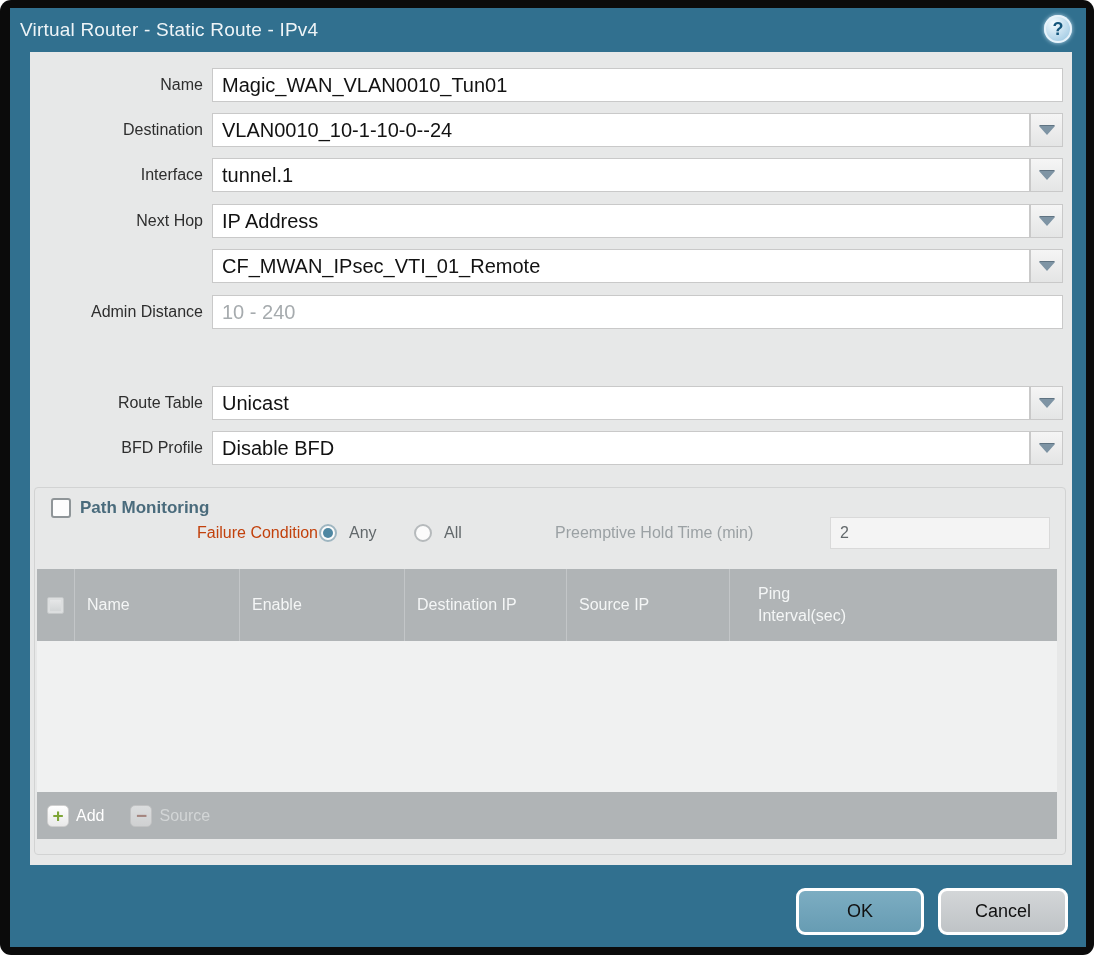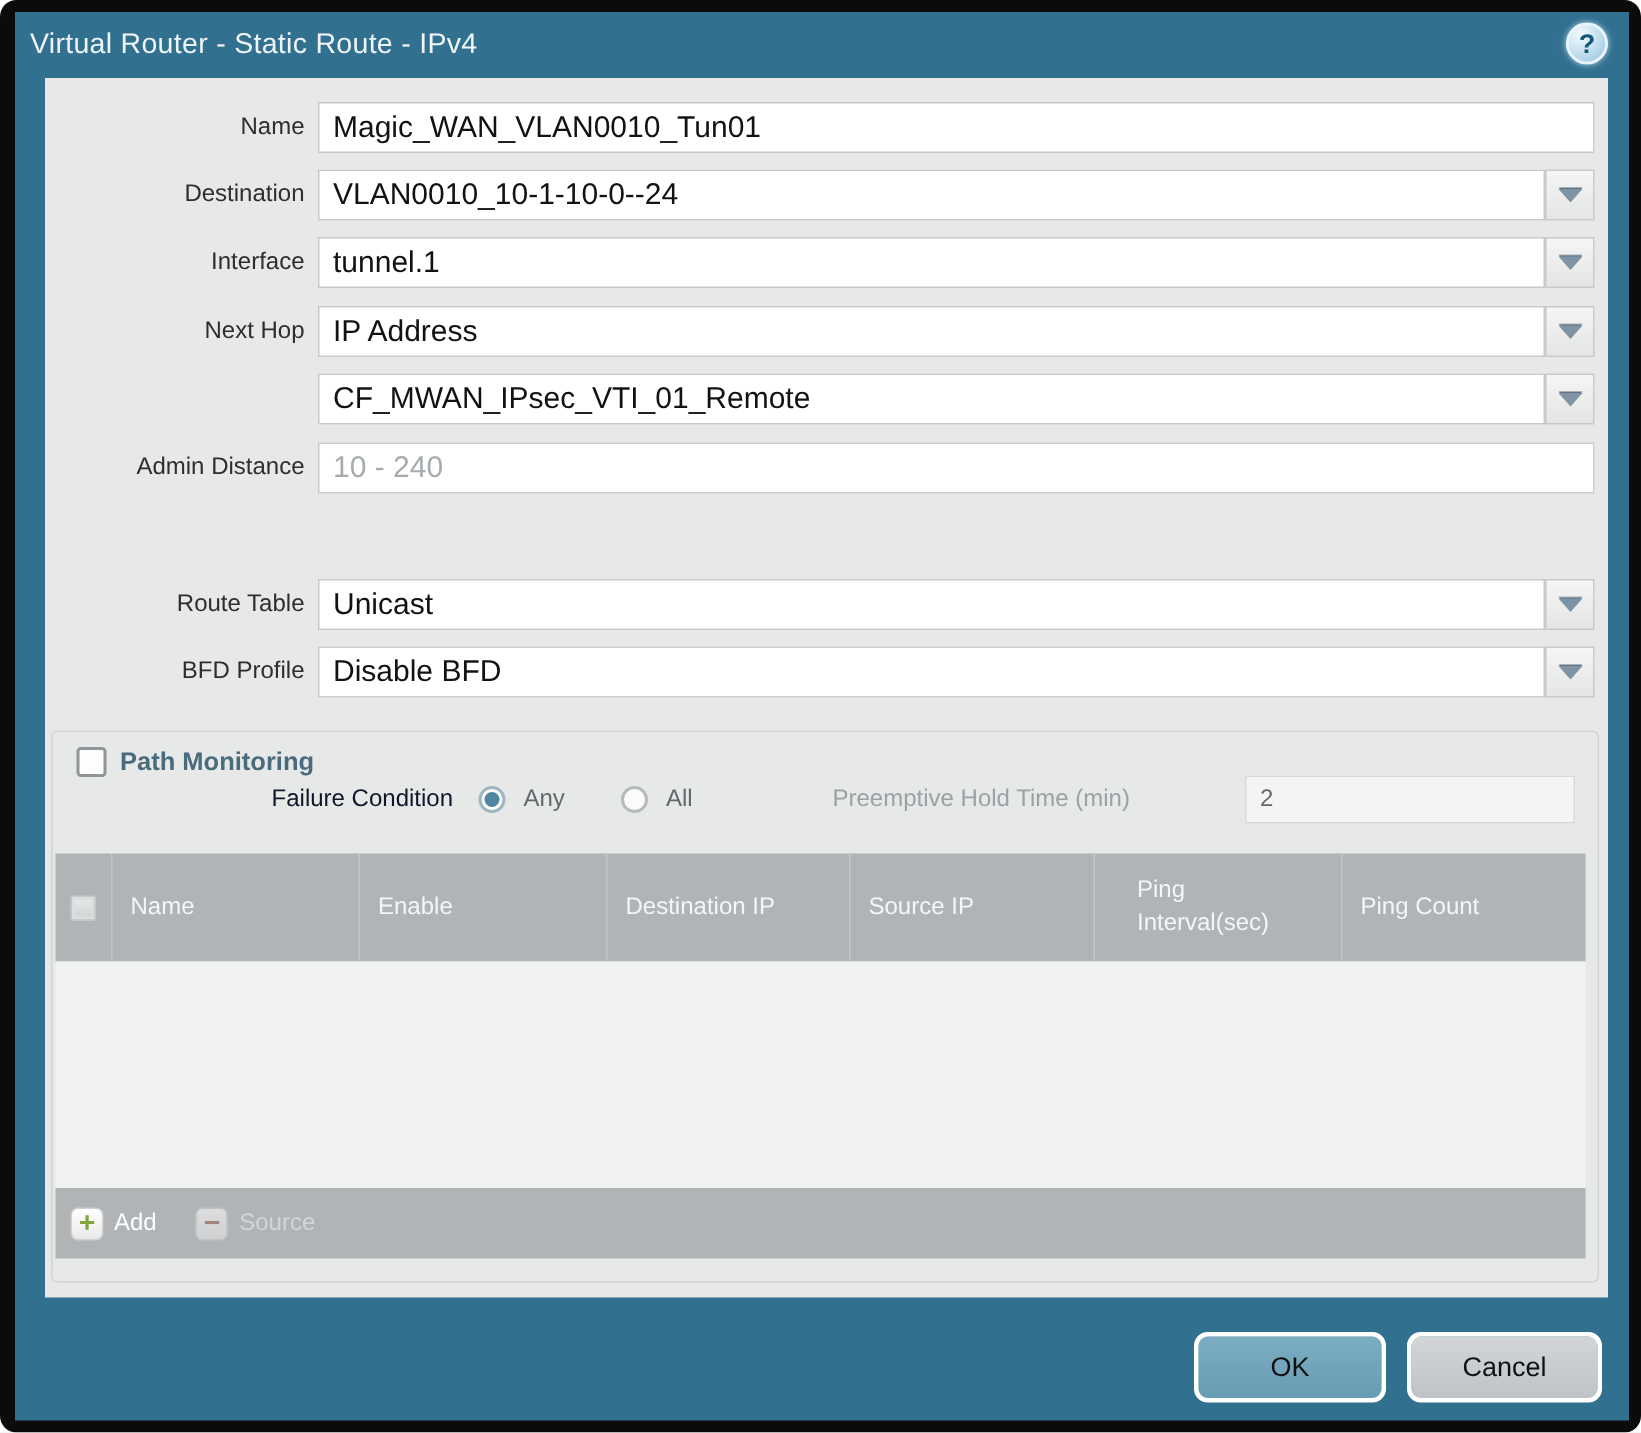--- a/index.html
+++ b/index.html
@@ -37,22 +37,22 @@
 
   .fieldset { position: absolute; left: 4px; top: 435px; width: 1032px; height: 368px;
               border: 1px solid #d2d3d3; border-radius: 4px; }
   .legend { position: absolute; left: 8px; top: -14px; background: #e7e8e8; padding: 0 8px;
             display: flex; align-items: center; gap: 9px; height: 28px; margin-top: 20px; }
   .checkbox { width: 20px; height: 20px; background: #fdfdfd; border: 2px solid #8f9598;
               border-radius: 3px; cursor: pointer; }
   .pm-title { font-size: 17px; font-weight: bold; color: #4a6b7c; white-space: nowrap; }
 
   .fc-row { position: absolute; left: 0; top: 28px; width: 100%; height: 34px; }
-  .fc-label { position: absolute; left: 0; top: 0; width: 267px; line-height: 34px; text-align: right;
-              font-size: 16px; color: #0f172a; }
+  .fc-label { position: absolute; left: 16px; top: 0; width: 267px; line-height: 34px; text-align: right;
+              font-size: 16px; color: #c2410c; }
   .radio { position: absolute; top: 8px; width: 18px; height: 18px; border-radius: 50%;
            background: #fbfbfb; border: 2px solid #b6babc; }
   .radio.selected { border-color: #9fb6c1; }
   .radio.selected .radio-dot { position: absolute; left: 50%; top: 50%; transform: translate(-50%,-50%);
            width: 10px; height: 10px; border-radius: 50%; background: #4f87a2; }
   .radio-text { position: absolute; top: 0; line-height: 34px; font-size: 16px; color: #62686b; }
   .ph-label { position: absolute; left: 520px; top: 0; width: 265px; line-height: 34px; text-align: left;
               font-size: 16px; color: #9ba1a4; }
   .ph-input { position: absolute; left: 795px; top: 1px; width: 220px; height: 32px;
               background: #f4f4f4; border: 1px solid #d9d9d9; font-size: 16px; color: #62686b;
@@ -188,21 +188,20 @@
             <div class="th th-check">
               <span class="hdr-checkbox"></span>
             </div>
             <div class="th th-name">Name</div>
             <div class="th th-enable">Enable</div>
             <div class="th th-dest">Destination IP</div>
             <div class="th th-source">Source IP</div>
             <div class="th th-ping-int">
               <span class="wrap-narrow">Ping Interval(sec)</span>
             </div>
-            <div class="th th-ping-count">Ping Count</div>
           </div>
           <div class="tbl-body"></div>
           <div class="tbl-footer">
             <button class="tbl-action">
               <span class="icon-tile plus">+</span>
               <span class="action-label add-label">Add</span>
             </button>
             <button class="tbl-action">
               <span class="icon-tile minus-tile minus">−</span>
               <span class="action-label del-label">Source</span>

